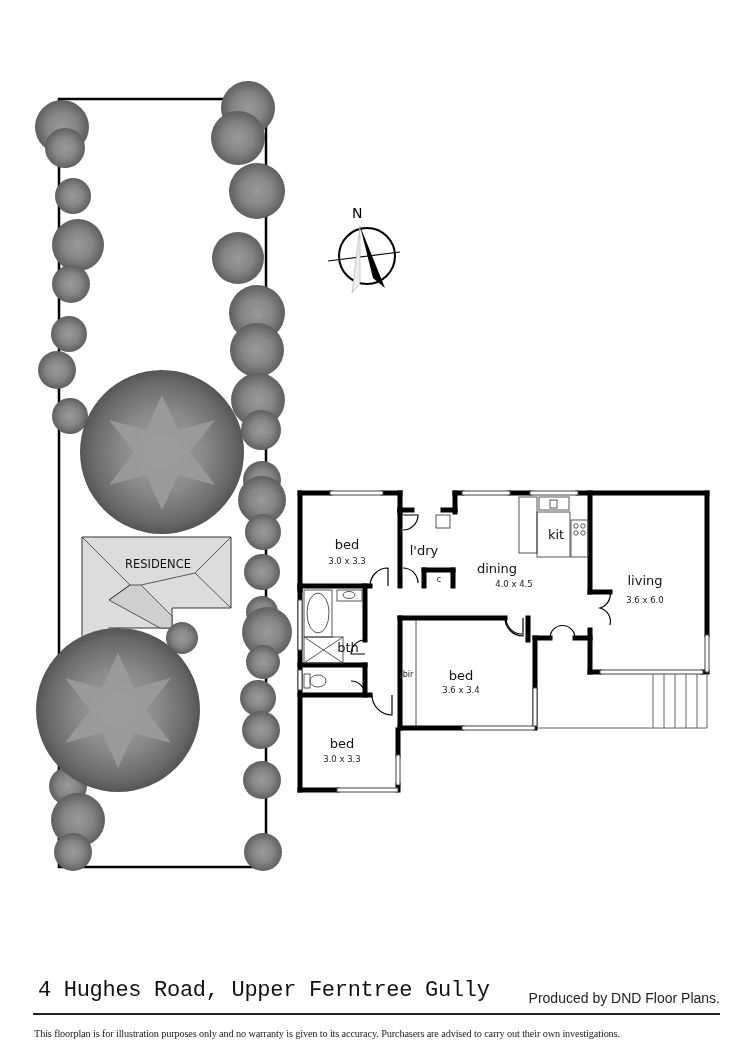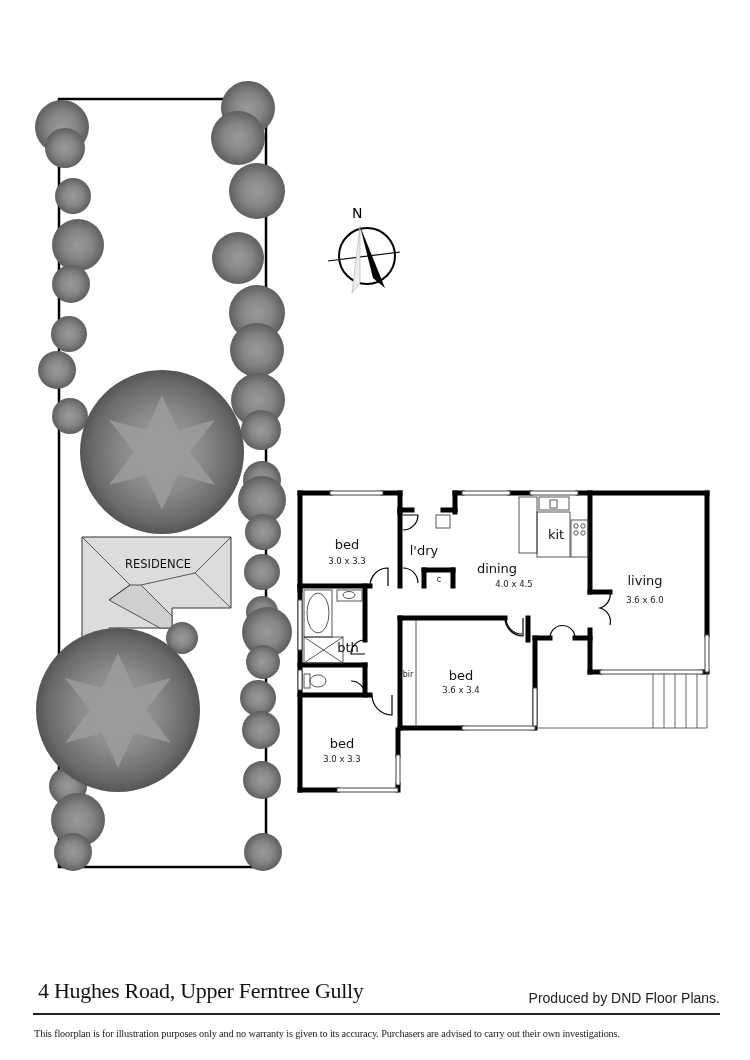--- a/index.html
+++ b/index.html
@@ -4,21 +4,21 @@
 <style>
   html, body { margin:0; padding:0; background:#ffffff; }
   body { width:750px; height:1060px; position:relative; overflow:hidden;
          font-family:"Liberation Sans", "DejaVu Sans", sans-serif; color:#111; }
   #plan { position:absolute; left:0; top:0; width:750px; height:1060px; }
   .room-label { font-family:"DejaVu Sans", "Liberation Sans", sans-serif; font-size:13px; fill:#111; }
   .room-dim { font-family:"DejaVu Sans", "Liberation Sans", sans-serif; font-size:8.5px; fill:#222; }
   .small-label { font-family:"DejaVu Sans", "Liberation Sans", sans-serif; font-size:8px; fill:#222; }
   .residence-label { font-family:"DejaVu Sans", "Liberation Sans", sans-serif; font-size:11.5px; fill:#111; }
   .footer-title { position:absolute; left:38px; top:978px; font-size:22px; letter-spacing:-0.3px;
-                  font-family:Liberation Serif, serif; color:#111; white-space:nowrap; }
+                  font-family:Liberation Mono, monospace; color:#111; white-space:nowrap; }
   .footer-credit { position:absolute; right:30px; top:990px; font-size:14px; color:#222; white-space:nowrap;
                    font-family:"Liberation Sans", sans-serif; }
   .footer-rule { position:absolute; left:33px; right:30px; top:1013px; height:2px; background:#222; }
   .footer-disclaimer { position:absolute; left:34px; top:1028px; font-size:10.3px; color:#222; white-space:nowrap;
                        font-family:Liberation Serif, serif; letter-spacing:-0.15px; }
 </style>
 </head>
 <body>
 
 <svg id="plan" viewBox="0 0 750 1060" xmlns="http://www.w3.org/2000/svg">

